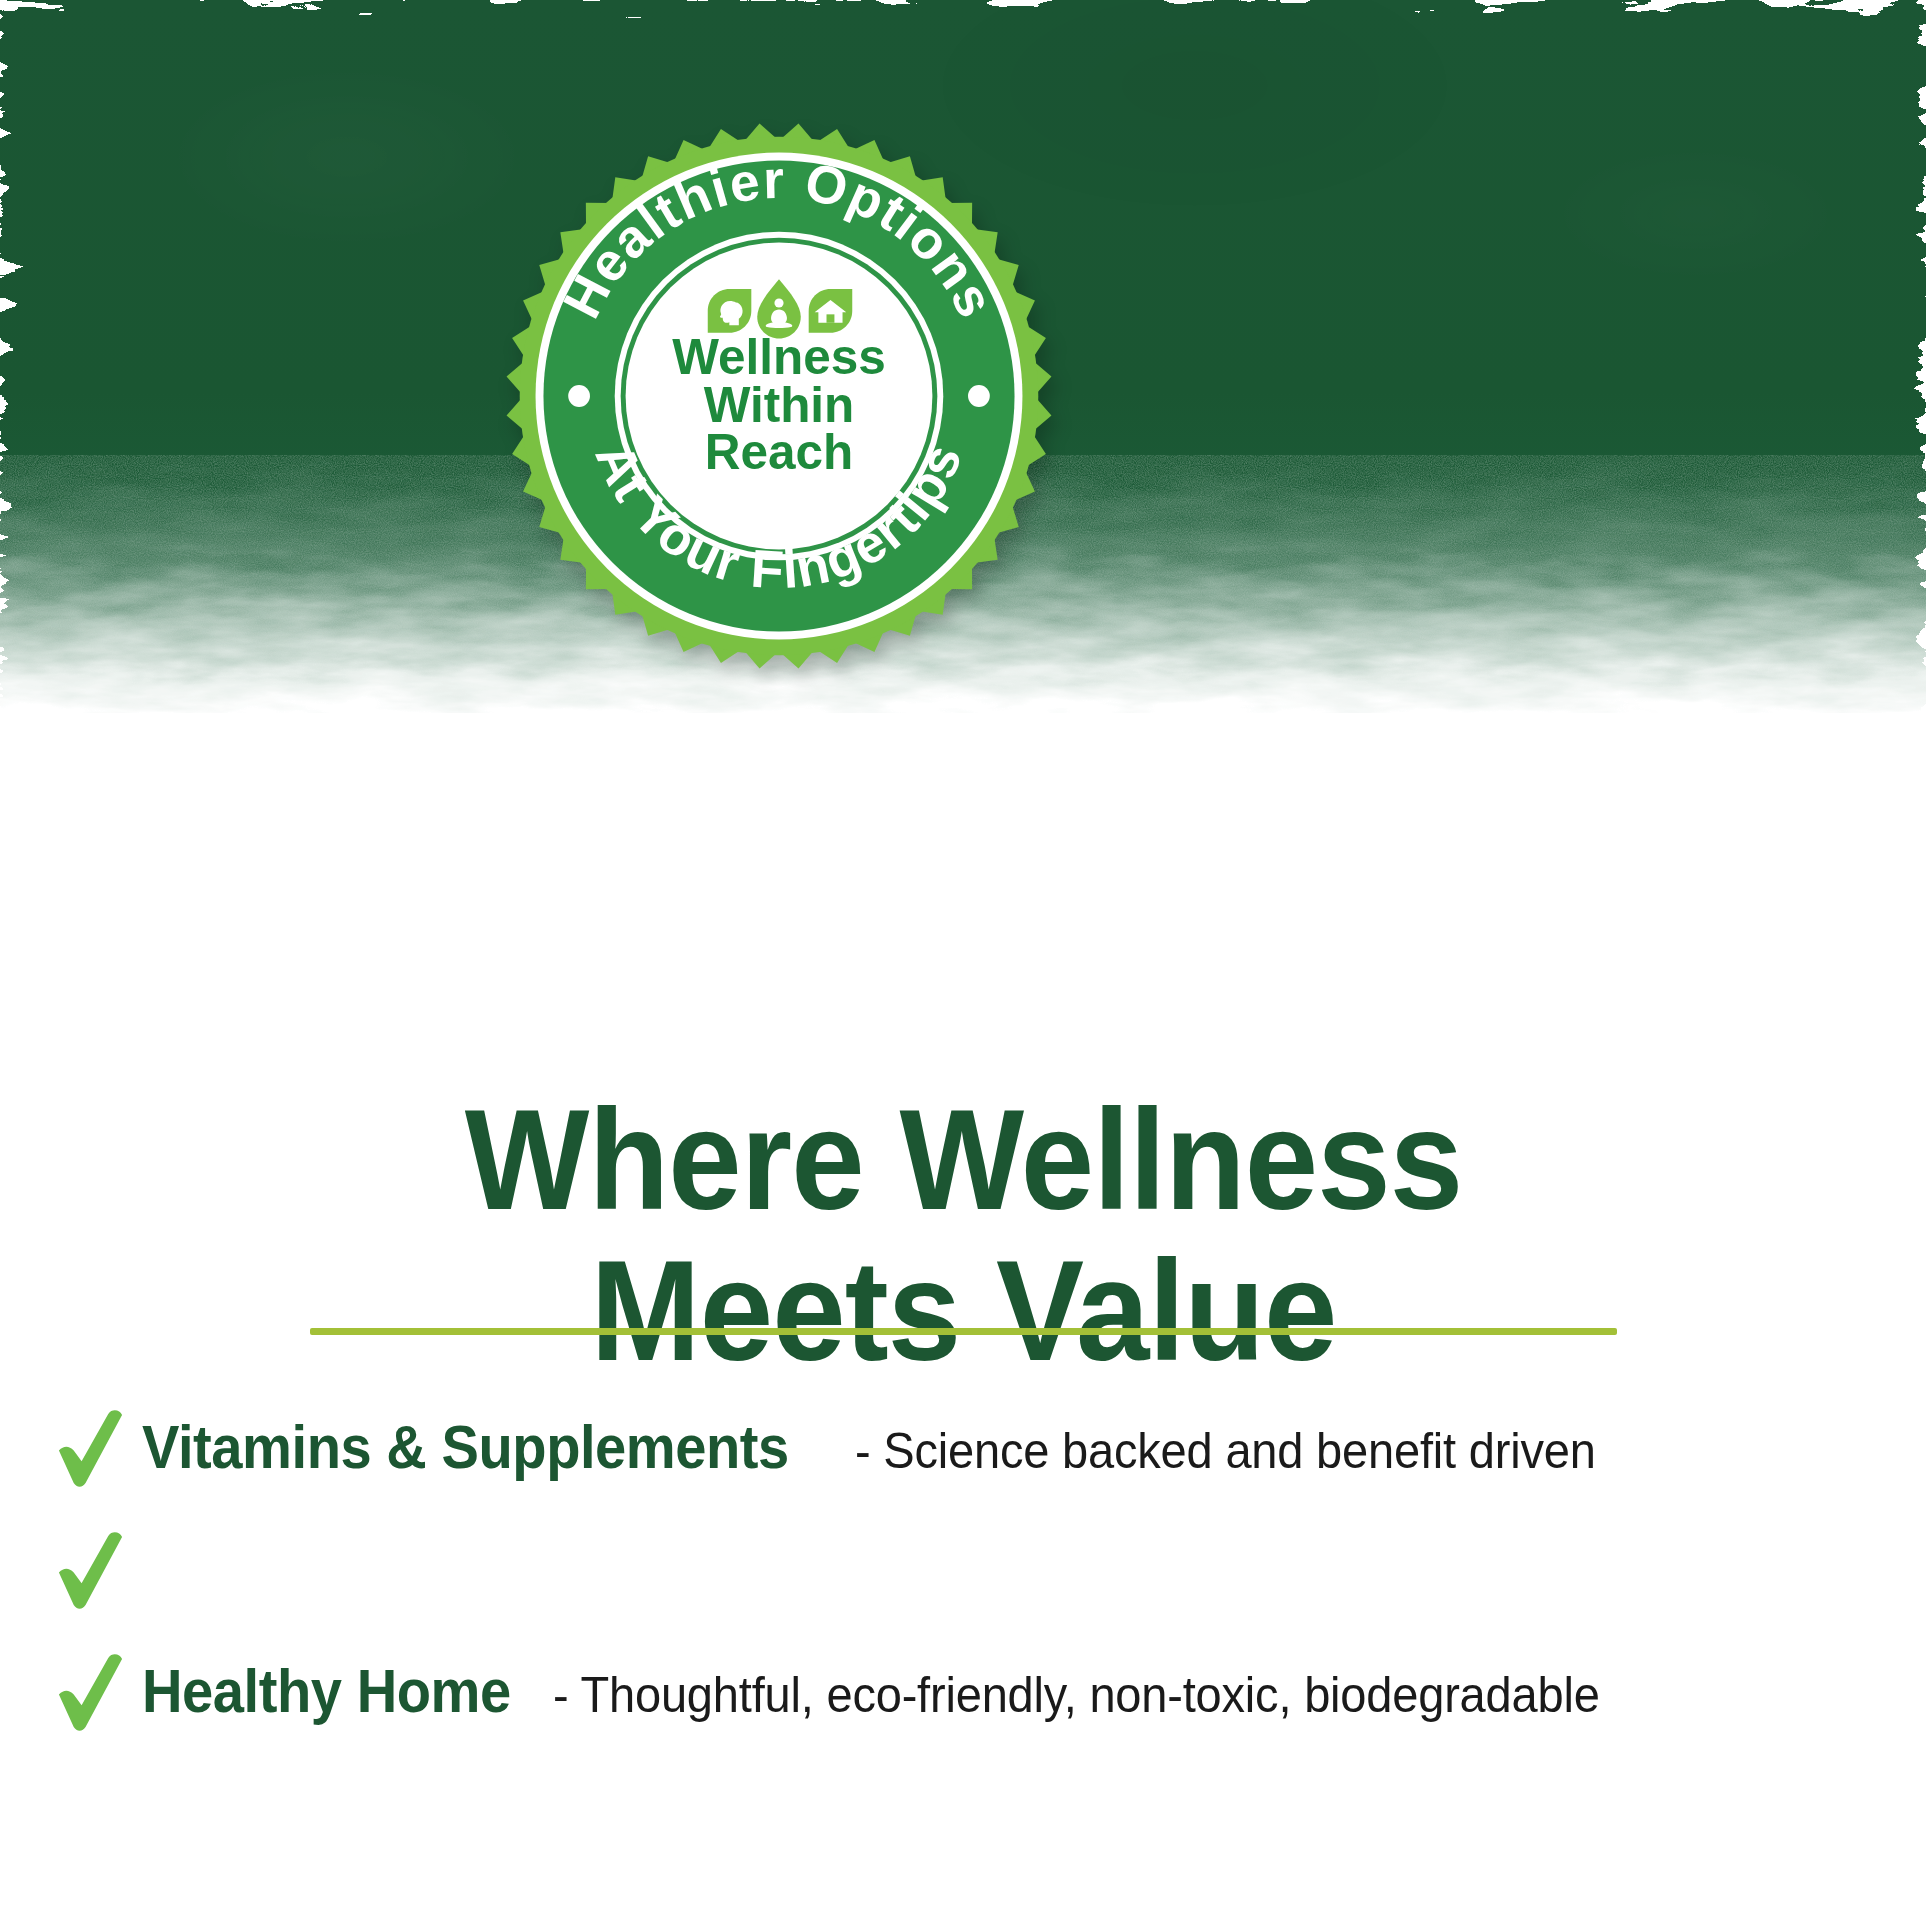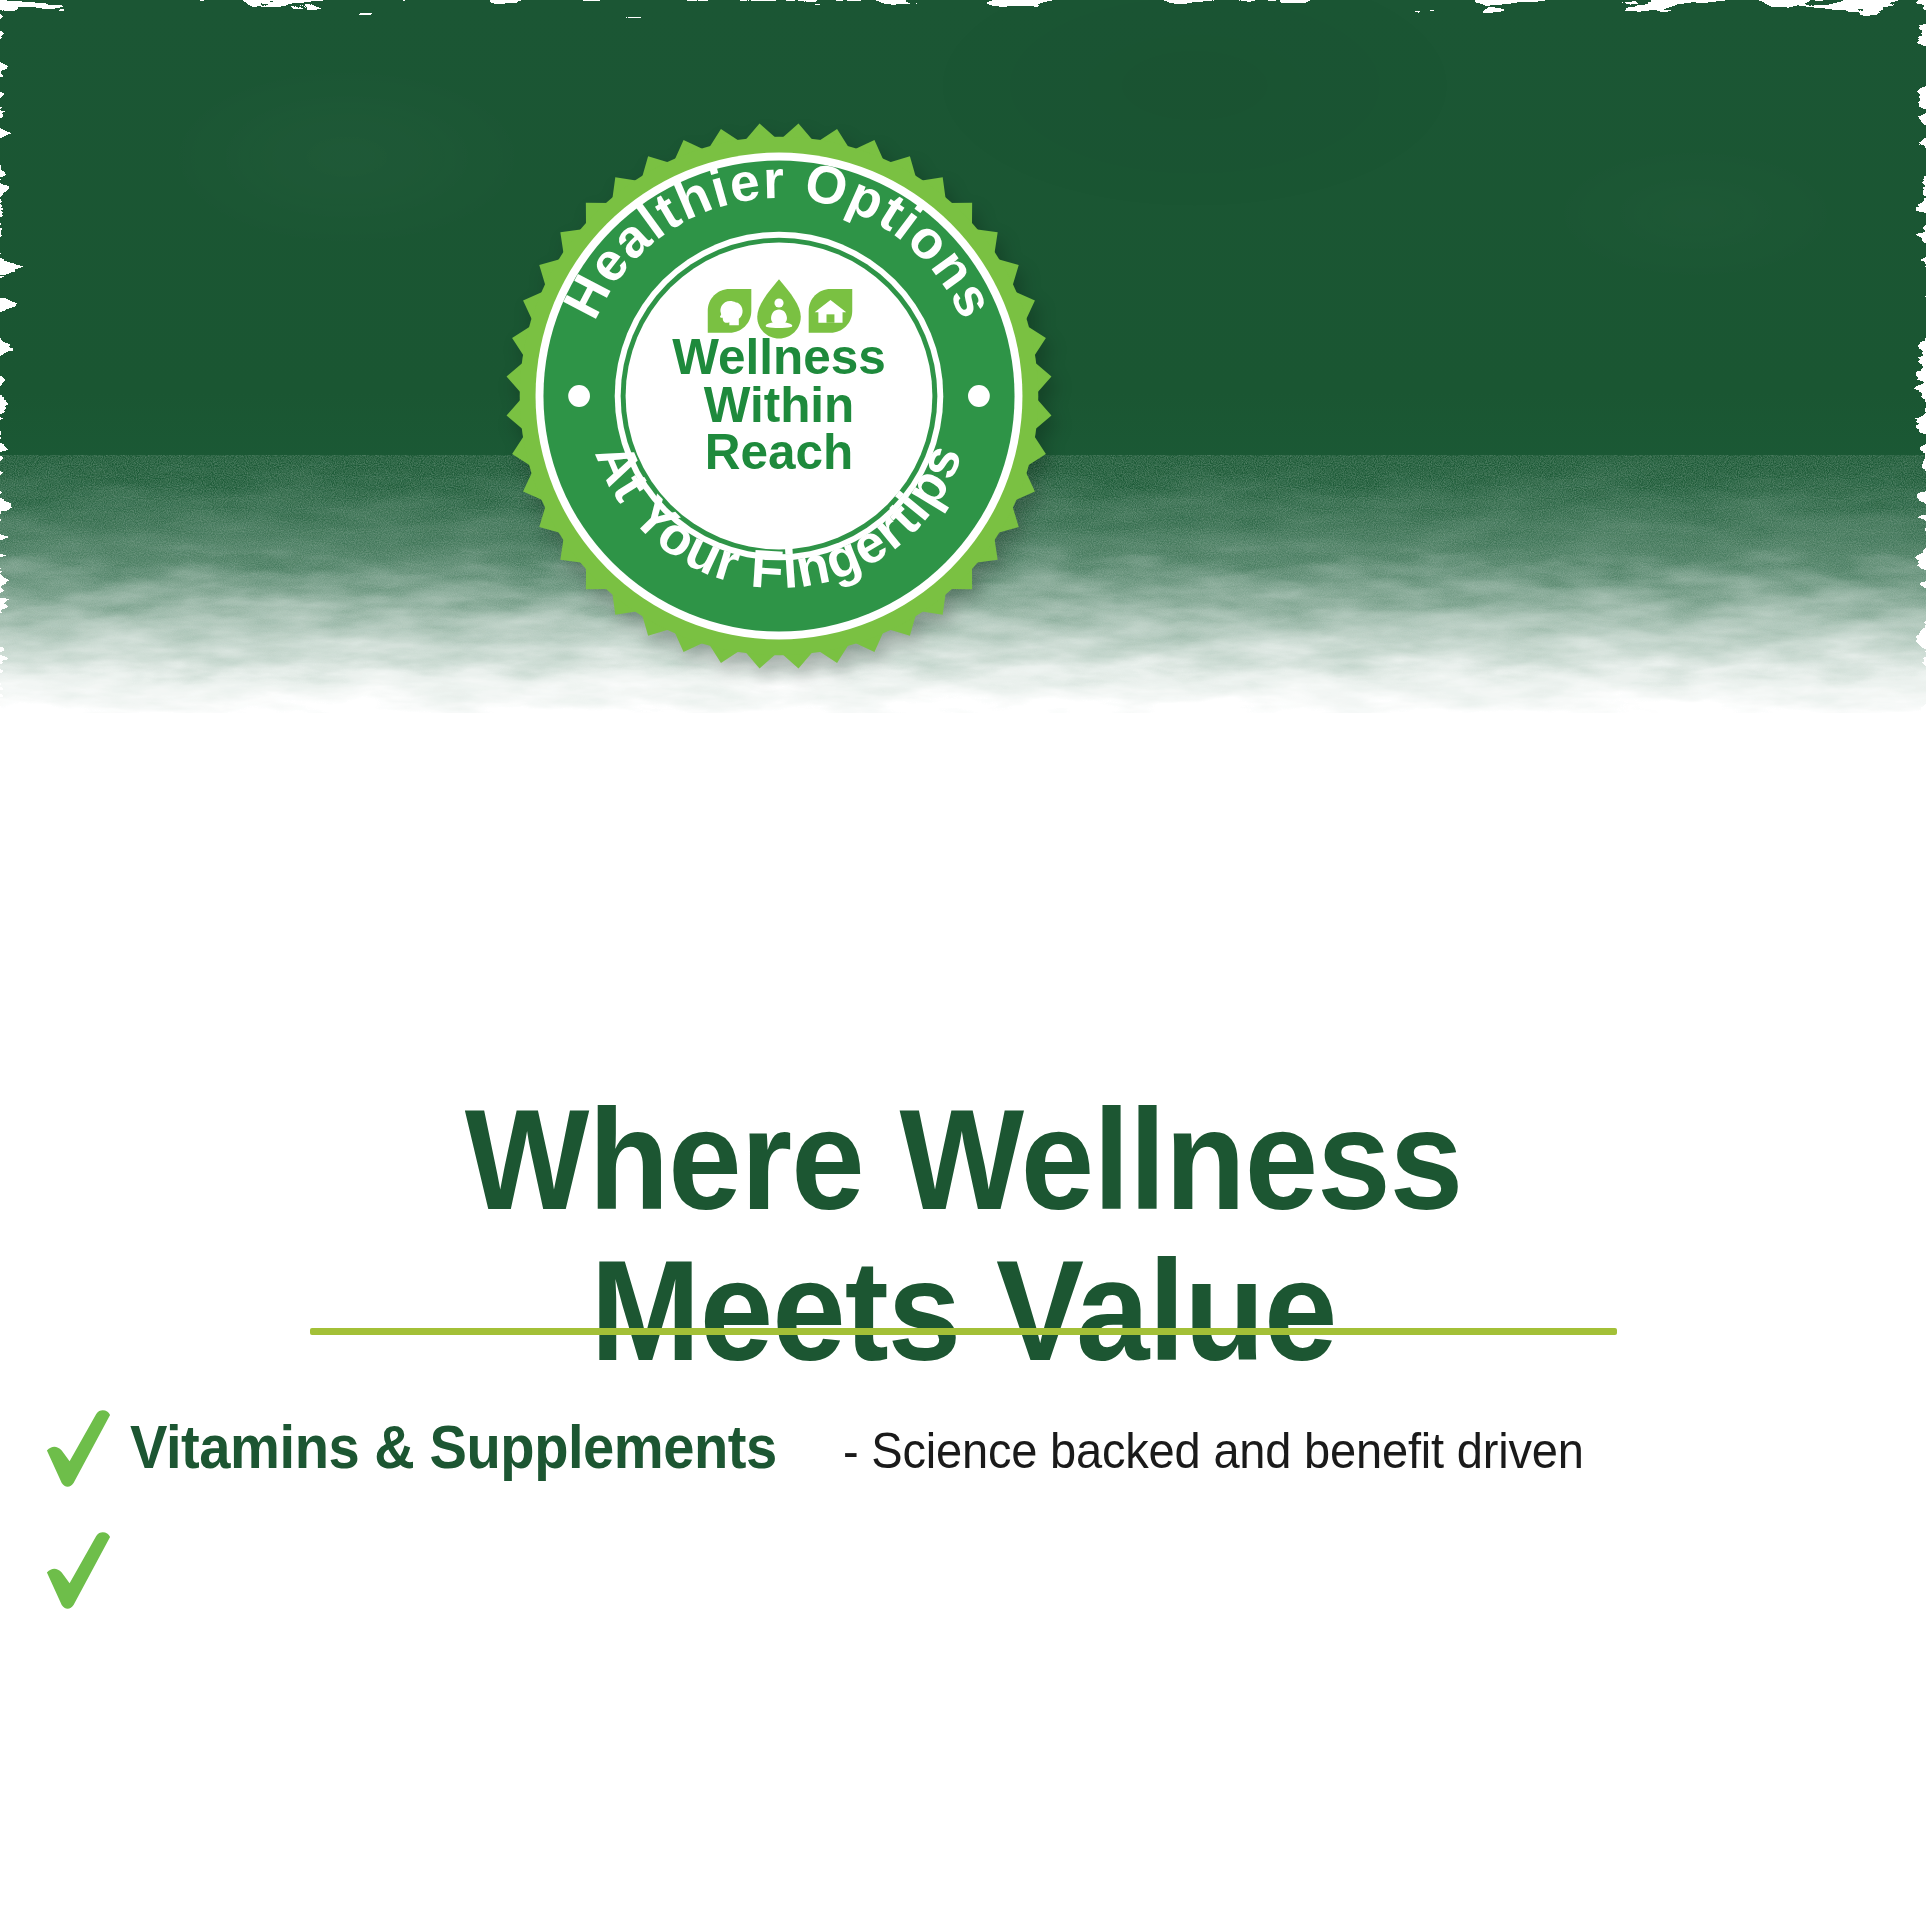--- a/index.html
+++ b/index.html
@@ -56,21 +56,21 @@
   
   #divider{
     position:absolute;left:310px;top:1328px;
     width:1307px;height:7px;
     background:#A3C037;
     border-radius:2px;
   }
 
   
   #feature-list{
-    position:absolute;left:39px;top:1386px;
+    position:absolute;left:51px;top:1386px;
     width:1841px;
   }
   .feature-row{
     display:flex;
     align-items:center;
     height:122px;
   }
   .check-icon{
     flex:0 0 auto;
     width:77px;height:89px;
@@ -242,15 +242,27 @@
 
   <div class="feature-row">
     <span class="check-icon">
       <svg width="73" height="85" viewBox="0 0 74 86" aria-hidden="true">
         <path d="M6,46 C11,41 16,41 21,46 L29,57 L56,9 C60,3 68,5 70,10
                  L33,79 C30,84 24,84 21,79 Z" fill="#6EBE4A"></path>
       </svg>
     </span>
   </div>
 
+  <div class="feature-row">
+    <span class="check-icon">
+      <svg width="73" height="85" viewBox="0 0 74 86" aria-hidden="true">
+        <path d="M6,46 C11,41 16,41 21,46 L29,57 L56,9 C60,3 68,5 70,10
+                 L33,79 C30,84 24,84 21,79 Z" fill="#6EBE4A"></path>
+      </svg>
+    </span>
+    <span class="feature-text">
+      <span class="feature-title">Healthy Home</span>
+      <span class="feature-desc">- Thoughtful, eco-friendly, non-toxic, biodegradable</span>
+    </span>
+  </div>
 
 </div>
 
 
 </body></html>

